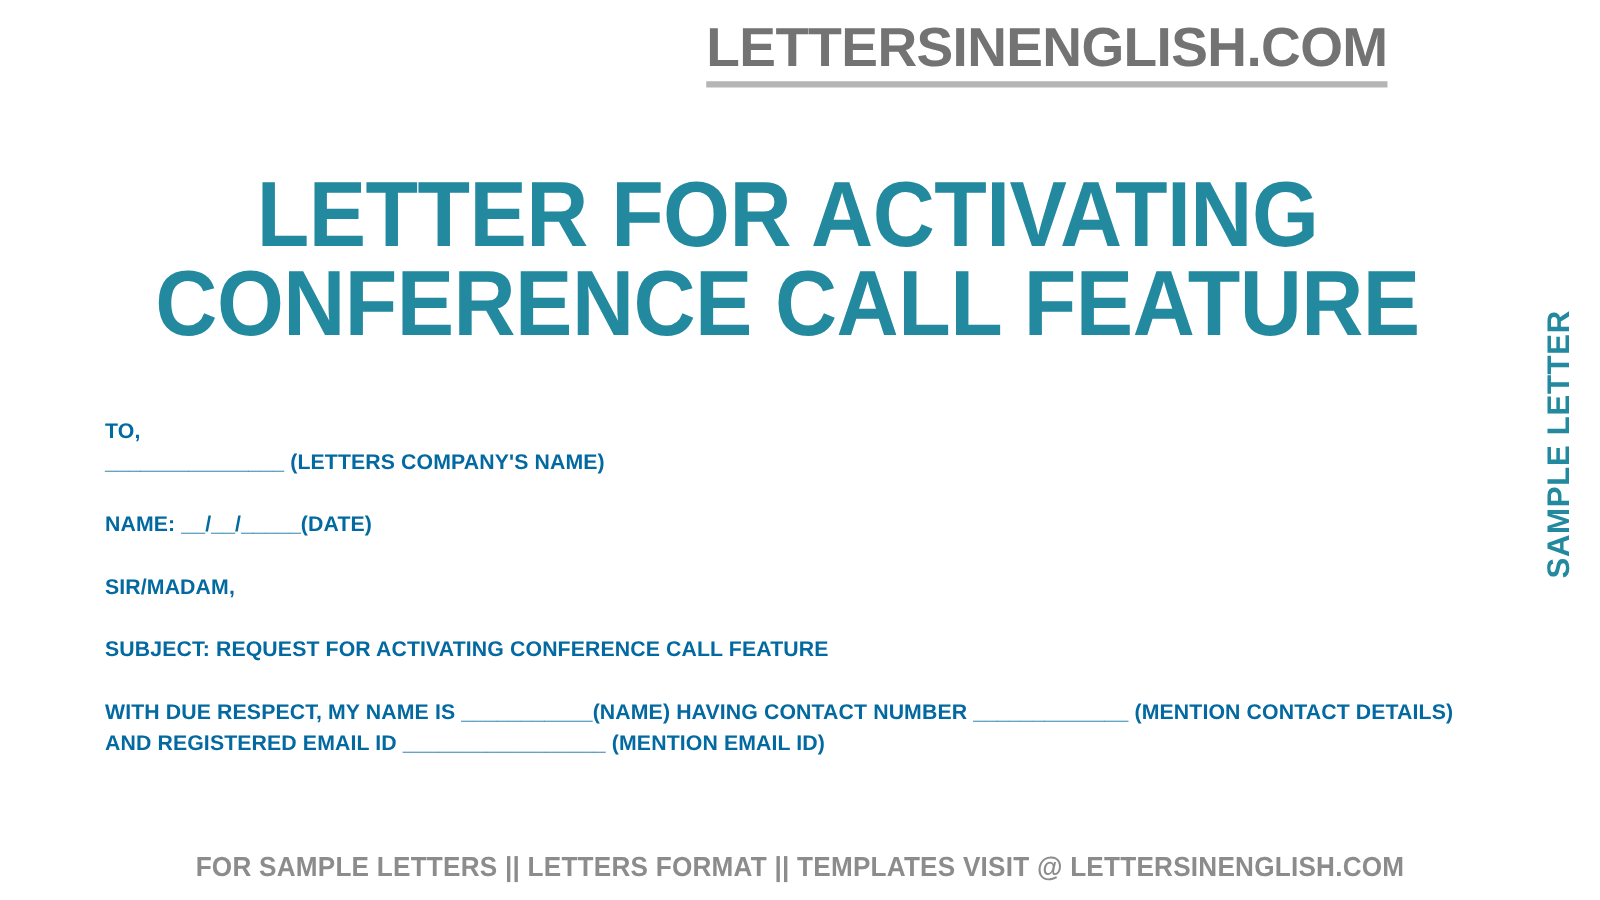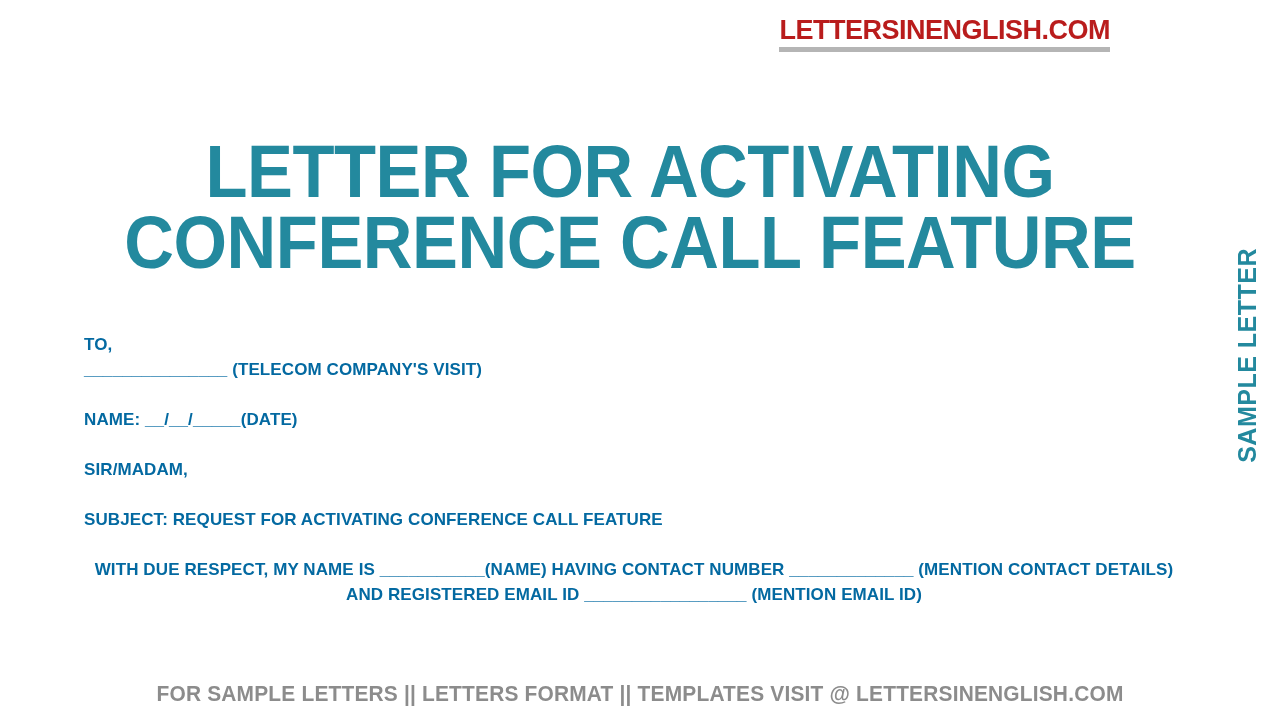--- a/index.html
+++ b/index.html
@@ -26,24 +26,24 @@
     position: absolute;
     top: 16px;
     left: 0;
     right: 170px;
     text-align: right;
   }
   .site-header-text {
     display: inline-block;
     font-family: "Liberation Sans", sans-serif;
     font-weight: 700;
-    font-size: 27px;
+    font-size: 44px;
     line-height: 1.05;
     letter-spacing: -0.5px;
-    color: #b91c1c;
+    color: #737373;
     white-space: nowrap;
   }
   .site-header-rule {
     display: block;
     height: 5px;
     background: #b5b5b5;
     margin-top: 3px;
     width: 100%;
   }
 
@@ -102,21 +102,20 @@
   }
   .letter-body .blk:last-child {
     margin-bottom: 0;
   }
   .letter-body .ln {
     display: block;
     white-space: nowrap;
   }
   .letter-body .ln.wrap {
     white-space: normal;
-    text-align: center;
   }
 
   
   .site-footer {
     position: absolute;
     left: 0;
     right: 0;
     bottom: 14px;
     text-align: center;
     color: #8c8c8c;
@@ -145,21 +144,21 @@
     <span class="tline">LETTER FOR ACTIVATING</span>
     <span class="tline">CONFERENCE CALL FEATURE</span>
   </h1>
 
   <div class="sample-tag">SAMPLE LETTER</div>
 
   <div class="letter-body">
 
     <div class="blk">
       <span class="ln">TO,</span>
-      <span class="ln">_______________ (TELECOM COMPANY'S VISIT)</span>
+      <span class="ln">_______________ (LETTERS COMPANY'S NAME)</span>
     </div>
 
     <div class="blk">
       <span class="ln">NAME: __/__/_____(DATE)</span>
     </div>
 
     <div class="blk">
       <span class="ln">SIR/MADAM,</span>
     </div>
 

